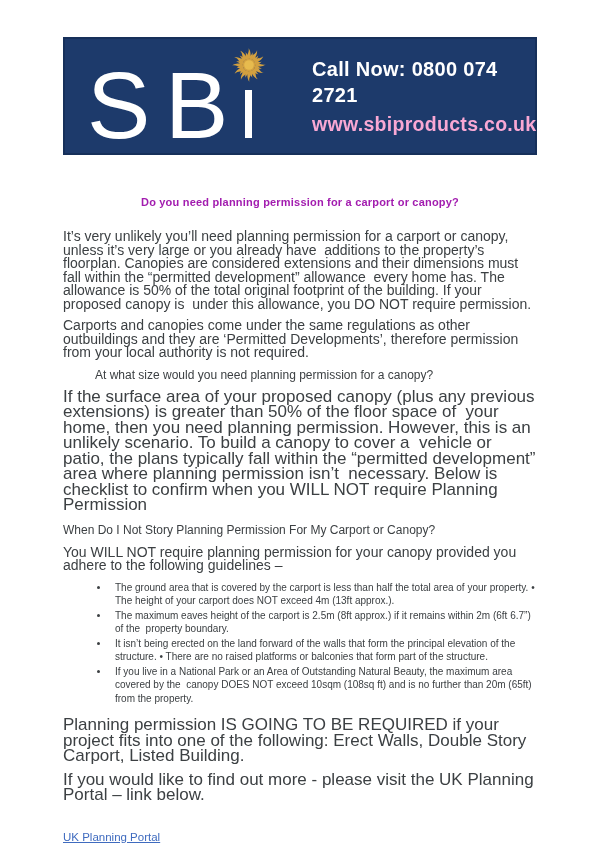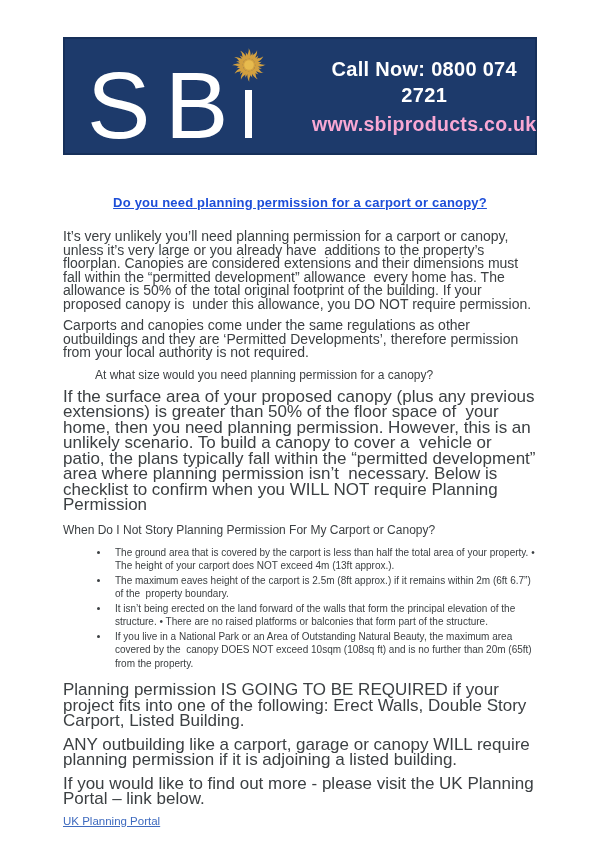--- a/index.html
+++ b/index.html
@@ -10,51 +10,51 @@
   }
   .page{width:600px;height:850px;overflow:hidden;background:#ffffff;}
 
   
   .banner{
     margin:37px 63px 0 63px;height:118px;box-sizing:border-box;
     background:#1d3a6b;border:2px solid #16305a;
     display:flex;align-items:center;
   }
   .logo-svg{display:block;margin-left:12px;flex:0 0 auto;}
-  .contact{margin-left:auto;margin-right:2px;text-align:center;}
+  .contact{margin-left:auto;margin-right:2px;text-align:left;}
   .contact .call{
     font-size:20px;font-weight:bold;color:#ffffff;letter-spacing:0.3px;line-height:26px;
   }
   .contact .site{
     font-size:19.5px;font-weight:bold;color:#f9a8d4;letter-spacing:0.3px;line-height:26px;margin-top:3px;
   }
 
   
   main{padding:0 63px;}
   h1{
-    font-size:13px;font-weight:bold;color:#1d4ed8;text-align:center;
-    margin:39px 0 0 0;line-height:17px;letter-spacing:0.2px;text-decoration:underline;
+    font-size:11px;font-weight:bold;color:#a21caf;text-align:center;
+    margin:39px 0 0 0;line-height:17px;letter-spacing:0.2px;
   }
   p{margin:0;}
   .sm{font-size:14px;line-height:13.5px;}
   .lg{font-size:17px;line-height:15.5px;}
   .it{font-style:italic;}
   h2{font-size:12px;font-weight:normal;color:#3c4043;margin:0;line-height:15px;}
 
   .mt-p1{margin-top:19px;}
   .mt-p2{margin-top:8px;}
   .mt-p3{margin-top:7px;}
   .mt-h2a{margin-top:8px;margin-left:32px;}
   .mt-p4{margin-top:6px;}
   .mt-h2b{margin-top:10px;}
   .mt-p5{margin-top:8px;}
   .mt-p6{margin-top:12px;}
   .mt-p7{margin-top:8px;}
   .mt-p8{margin-top:8px;}
-  .mt-link{margin-top:4px;}
+  .mt-link{margin-top:24px;}
 
   ul.checklist{
     margin:8px 0 0 0;padding:0 0 0 47px;list-style:disc outside;
   }
   ul.checklist li{
     font-size:10px;line-height:13.5px;padding-left:5px;margin-top:1px;color:#3c4043;
   }
   a.portal-link{
     font-size:11.5px;color:#3f6bbf;text-decoration:underline;cursor:pointer;line-height:15px;
   }
@@ -116,31 +116,31 @@
 
     <p class="sm mt-p2">Carports and canopies come under the same regulations as other outbuildings and they are ‘Permitted Developments’, therefore permission from your local authority is not required.</p>
 
 
     <h2 class="mt-h2a">At what size would you need planning permission for a canopy?</h2>
 
     <p class="lg mt-p4">If the surface area of your proposed canopy (plus any previous extensions) is greater than 50% of the floor space of&nbsp; your home, then you need planning permission. However, this is an unlikely scenario. To build a canopy to cover a&nbsp; vehicle or patio, the plans typically fall within the “permitted development” area where planning permission isn’t&nbsp; necessary. Below is checklist to confirm when you WILL NOT require Planning Permission</p>
 
     <h2 class="mt-h2b">When Do I Not Story Planning Permission For My Carport or Canopy?</h2>
 
+    <p class="sm mt-p5">You WILL NOT require planning permission for your canopy provided you adhere to the following guidelines –</p>
 
     <ul class="checklist">
       <li>The ground area that is covered by the carport is less than half the total area of your property. • The height of your carport does NOT exceed 4m (13ft approx.).</li>
       <li>The maximum eaves height of the carport is 2.5m (8ft approx.) if it remains within 2m (6ft 6.7”) of the&nbsp; property boundary.</li>
       <li>It isn’t being erected on the land forward of the walls that form the principal elevation of the structure. • There are no raised platforms or balconies that form part of the structure.</li>
       <li>If you live in a National Park or an Area of Outstanding Natural Beauty, the maximum area covered by the&nbsp; canopy DOES NOT exceed 10sqm (108sq ft) and is no further than 20m (65ft) from the property.</li>
     </ul>
 
     <p class="lg mt-p6">Planning permission IS GOING TO BE REQUIRED if your project fits into one of the following: Erect Walls, Double Story Carport, Listed Building.</p>
 
-    <p class="lg mt-p7">ANY outbuilding like a carport, garage or canopy WILL require planning permission if it is adjoining a listed building.</p>
 
     <p class="lg mt-p8">If you would like to find out more - please visit the UK Planning Portal – link below.</p>
 
     <div class="mt-link">
       <a class="portal-link" href="#">UK Planning Portal</a>
     </div>
   </main>
 
 </div>
 

